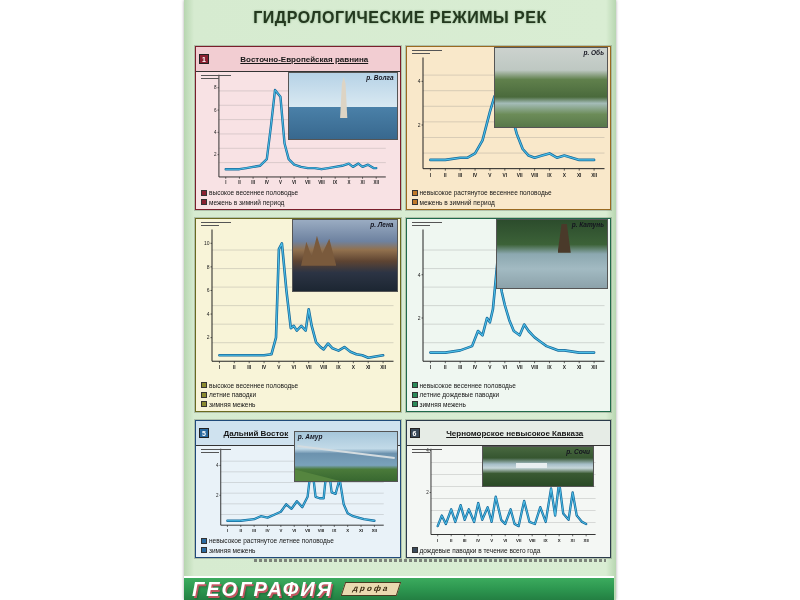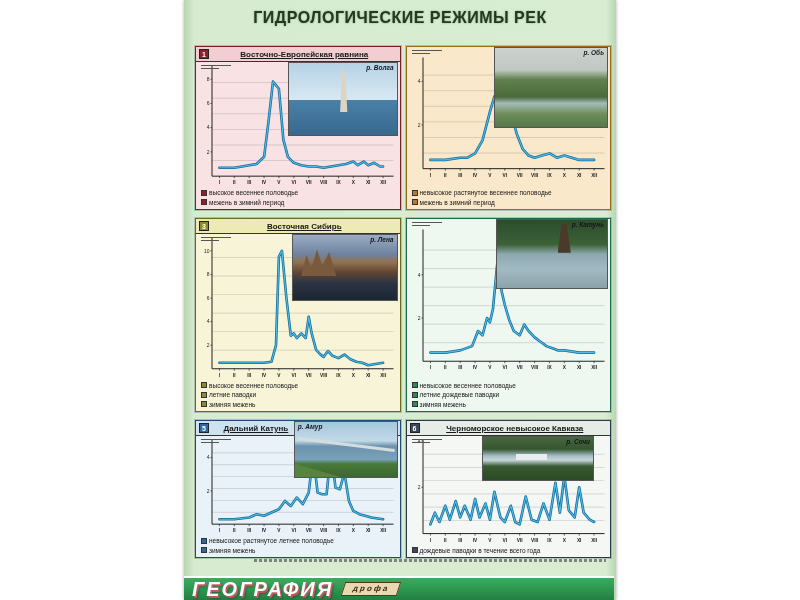--- a/index.html
+++ b/index.html
@@ -15,21 +15,21 @@
     font-size:16px; font-weight:bold; letter-spacing:.5px; color:#24391f;
     transform:scaleY(1.08); text-shadow:0 0 2px rgba(60,110,60,.55); white-space:nowrap; }
 
   .grid { position:absolute; left:11px; right:5px; top:46px;
     display:grid; grid-template-columns:1fr 1fr; grid-template-rows:164px 194px 138px;
     column-gap:5px; row-gap:8px; }
 
   .panel { display:flex; flex-direction:column; position:relative;
     background:var(--chartbg,#fff); border:1px solid var(--border,#444);
     box-shadow:0 0 0 1px rgba(0,0,0,.18); padding:0 2px 2px 2px; }
-  .phead { display:flex; align-items:center; gap:3px; height:15px;
+  .phead { display:flex; align-items:center; gap:3px; height:25px;
     background:var(--header,#eee); border-bottom:1px solid #333;
     margin:0 -2px; padding:0 3px; position:relative; z-index:1; }
   .badge { flex:0 0 auto; width:10px; height:10px; display:flex; align-items:center;
     justify-content:center; background:var(--badge,#444); color:#fff;
     font-size:7px; font-weight:bold; border:1px solid #222; line-height:1; }
   .ptitle { flex:1; text-align:center; font-size:8px; font-weight:bold; color:#171717;
     white-space:nowrap; overflow:hidden; text-decoration:underline; }
   .panel:nth-child(5) .phead { padding-right:50%; }
 
   .pbody { flex:1; position:relative; display:flex; flex-direction:column; min-height:0; }
@@ -229,24 +229,20 @@
               <span class="bullet"></span>
               <span>невысокое растянутое весеннее половодье</span>
             </li>
             <li>
               <span class="bullet"></span>
               <span>межень в зимний период</span>
             </li>
           </ul>
   </section>
         <section class="panel" style="--border: #6a6a1f; --badge: #8a8a30; --header: #eeeab6; --chartbg: #f8f4d8;">
-    <header class="phead">
-      <span class="badge">3</span>
-      <span class="ptitle">Восточная Сибирь</span>
-    </header>
     <div class="pbody">
       <div class="yunit">
               <i></i>
               <i></i>
             </div>
       <svg class="chart" viewBox="0 0 199.5 144.734375">
               <line x1="14" y1="116.20089285714286" x2="195.5" y2="116.20089285714286" stroke="#7d7d7d" stroke-width="0.6" opacity="0.45"></line>
               <line x1="14" y1="97.66741071428572" x2="195.5" y2="97.66741071428572" stroke="#7d7d7d" stroke-width="0.6" opacity="0.45"></line>
               <line x1="14" y1="79.13392857142857" x2="195.5" y2="79.13392857142857" stroke="#7d7d7d" stroke-width="0.6" opacity="0.45"></line>
               <line x1="14" y1="60.60044642857143" x2="195.5" y2="60.60044642857143" stroke="#7d7d7d" stroke-width="0.6" opacity="0.45"></line>
@@ -375,21 +371,21 @@
             </li>
             <li>
               <span class="bullet"></span>
               <span>зимняя межень</span>
             </li>
           </ul>
   </section>
         <section class="panel" style="--border: #1f4a7a; --badge: #2a6aa0; --header: #cfe2ef; --chartbg: #e9f2f8;">
     <header class="phead">
       <span class="badge">5</span>
-      <span class="ptitle">Дальний Катунь</span>
+      <span class="ptitle">Дальний Восток</span>
     </header>
     <div class="pbody">
       <div class="yunit">
               <i></i>
               <i></i>
             </div>
       <svg class="chart" viewBox="0 0 199.5 98.15625">
               <line x1="14" y1="76.27678571428572" x2="195.5" y2="76.27678571428572" stroke="#7d7d7d" stroke-width="0.6" opacity="0.45"></line>
               <line x1="14" y1="64.39732142857143" x2="195.5" y2="64.39732142857143" stroke="#7d7d7d" stroke-width="0.6" opacity="0.45"></line>
               <line x1="14" y1="52.517857142857146" x2="195.5" y2="52.517857142857146" stroke="#7d7d7d" stroke-width="0.6" opacity="0.45"></line>

